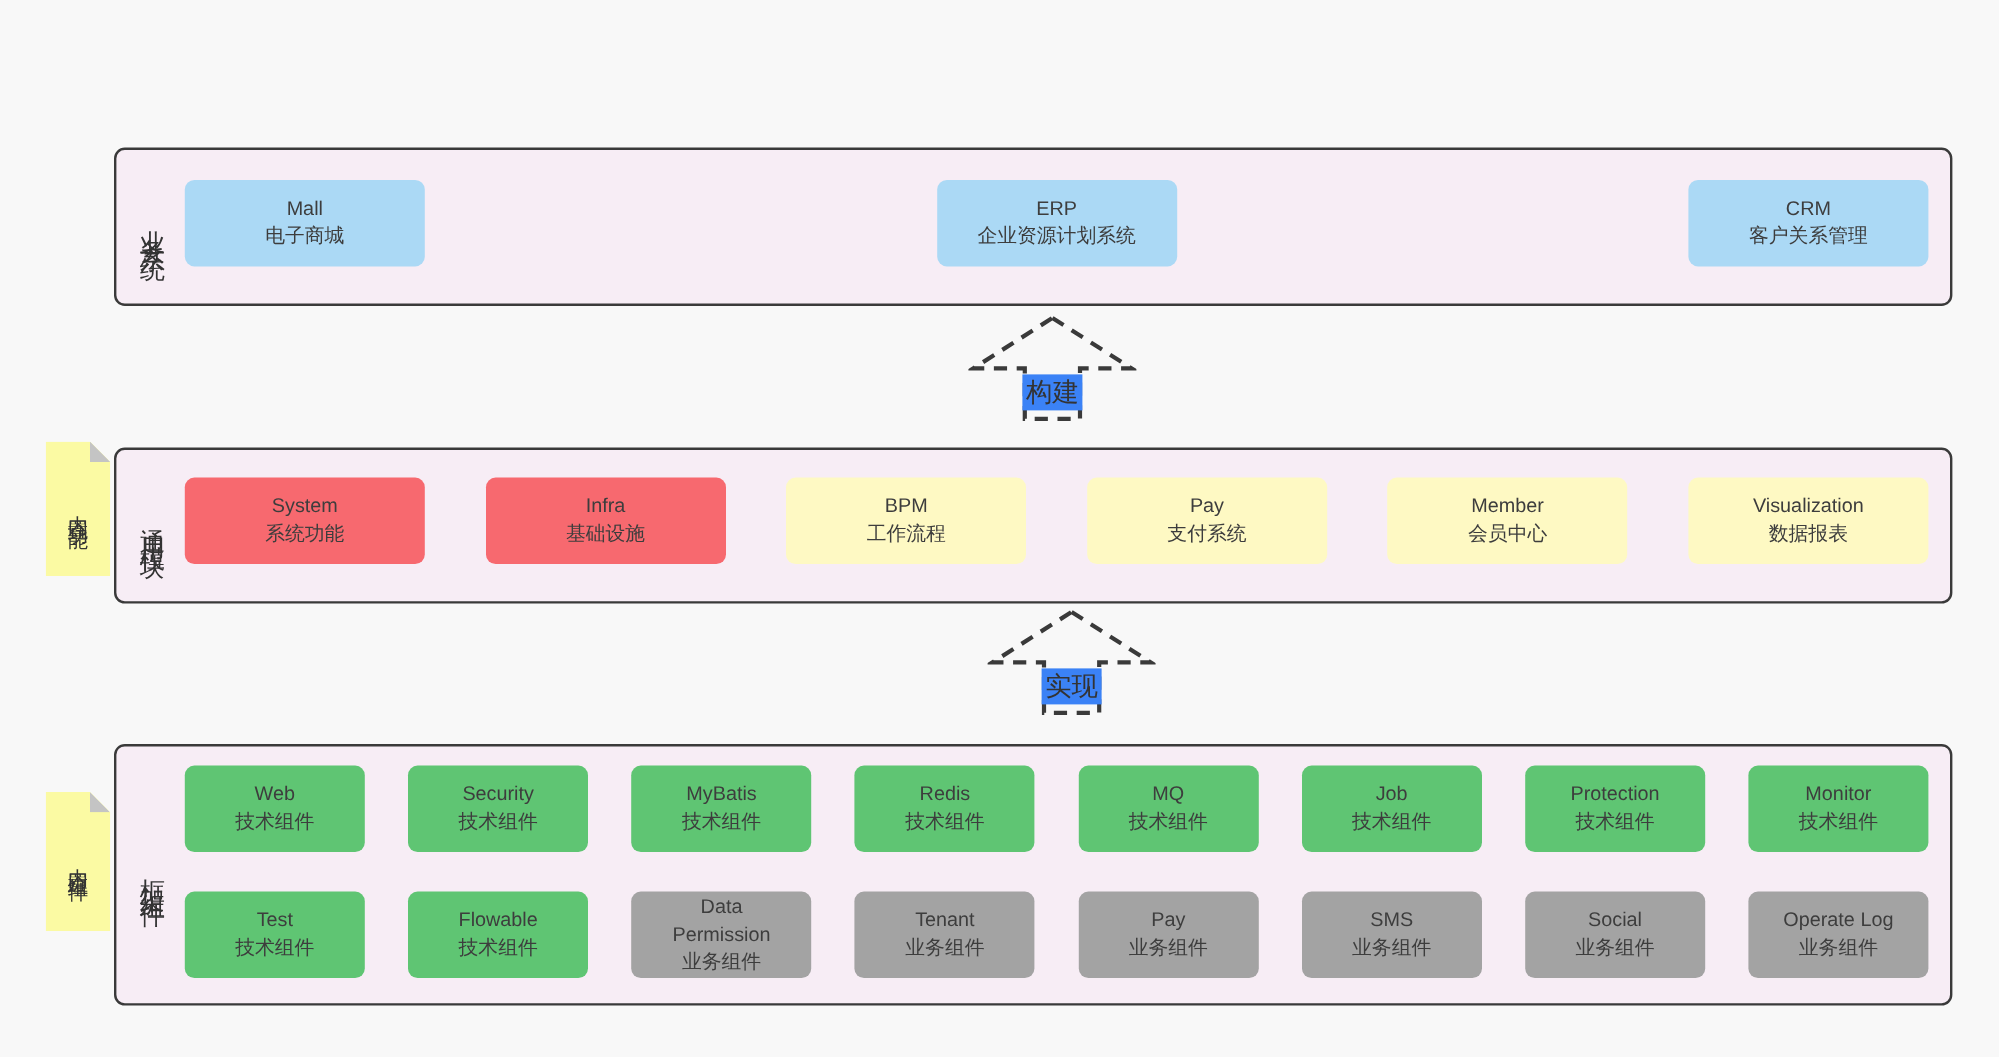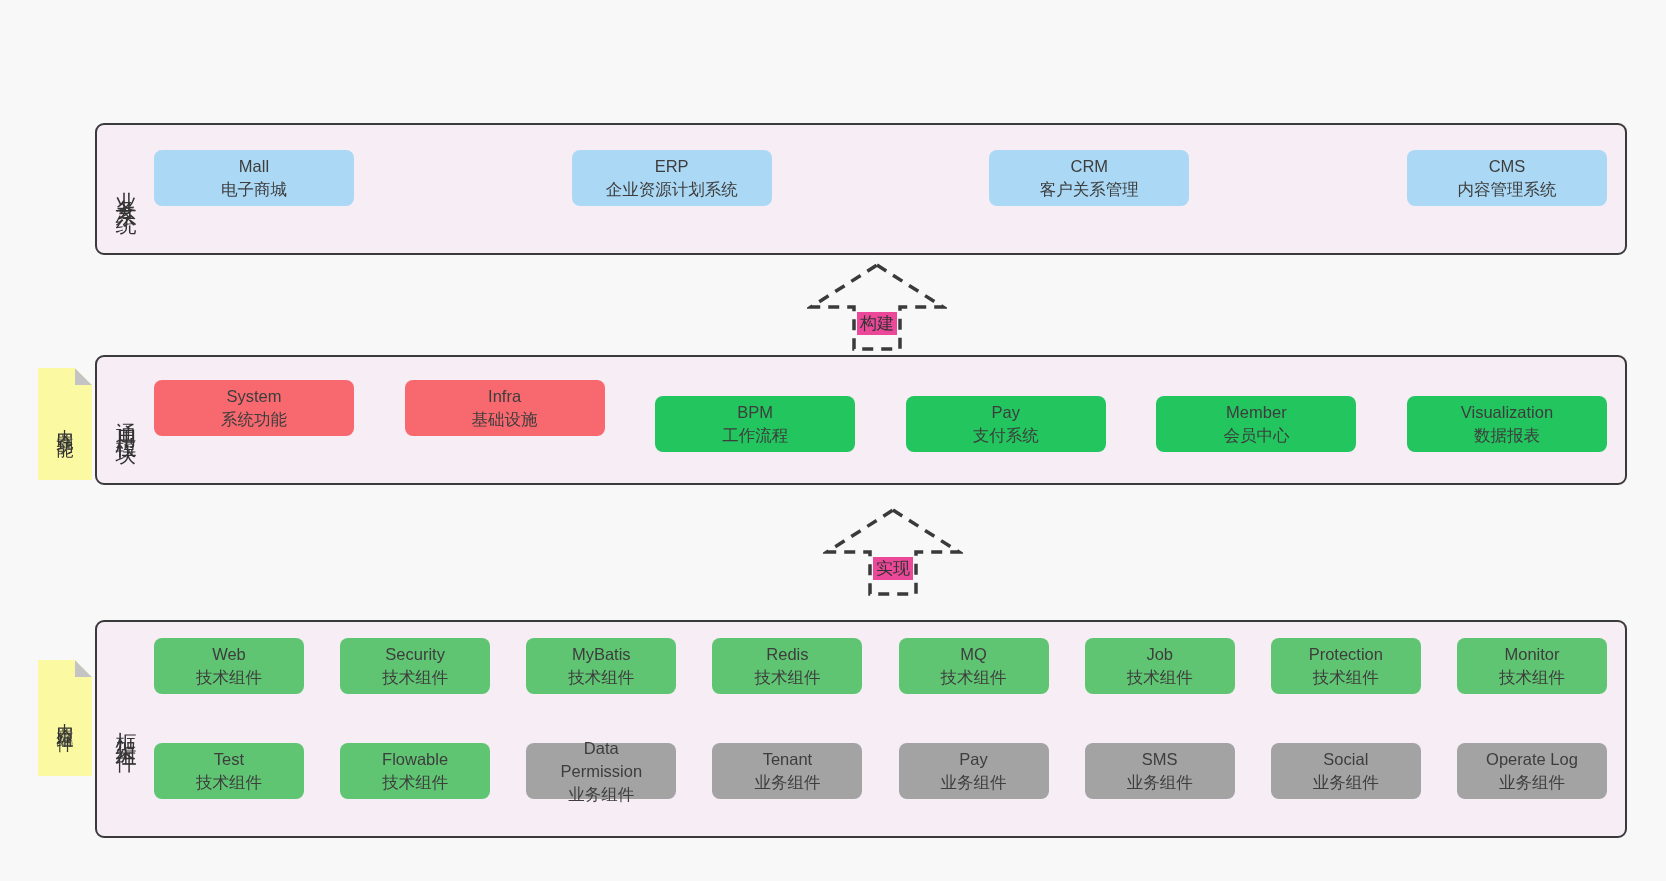--- a/index.html
+++ b/index.html
@@ -5,41 +5,41 @@
   html,body{margin:0;padding:0;}
   .canvas{
     position:relative;width:1666px;height:881px;background:#f8f8f8;
     font-family:"Liberation Sans","DejaVu Sans",sans-serif;color:#3d3d3d;overflow:hidden;
   }
   .layer{
     position:absolute;left:95px;width:1532px;box-sizing:border-box;
     background:#f7edf5;border:2px solid #3a3a3a;border-radius:9px;z-index:2;
   }
   .l1{top:123px;height:132px;}
-  .l2{top:355px;height:130px;}
+  .l2{top:373px;height:130px;}
   .l3{top:620px;height:218px;}
   .vlabel{
     position:absolute;left:15px;top:50%;transform:translateY(-50%);
     writing-mode:vertical-lr;text-orientation:upright;
     font-size:21px;letter-spacing:7px;color:#333;white-space:nowrap;
   }
   .row{position:absolute;left:57px;right:18px;display:flex;justify-content:space-between;}
   .l1 .row{top:25px;}
   .l2 .row{top:23px;}
   .l3 .row1{top:16px;}
   .l3 .row2{top:121px;}
   .box{
-    width:200px;height:56px;border-radius:8px;box-sizing:border-box;
+    width:200px;height:72px;border-radius:8px;box-sizing:border-box;
     display:flex;flex-direction:column;align-items:center;justify-content:center;
     text-align:center;font-size:16.5px;line-height:23px;padding:0 8px;
   }
   .l3 .box{width:150px;padding:0 24px;}
   .blue{background:#abd9f5;}
   .red{background:#f7696f;}
-  .pink{background:#22c55e;margin-top:16px;}
+  .pink{background:#fef9c3;}
   .green{background:#5fc573;}
   .lightgreen{background:#a3a3a3;}
   .sticky{
     position:absolute;width:54px;background:#fbfaa3;z-index:1;
     clip-path:polygon(0 0, calc(100% - 17px) 0, 100% 17px, 100% 100%, 0 100%);
   }
   .sticky::before{
     content:"";position:absolute;top:0;right:0;width:17px;height:17px;
     background:#c4c4c4;clip-path:polygon(0 0,100% 100%,0 100%);
   }
@@ -49,21 +49,21 @@
     position:absolute;left:50%;top:50%;transform:translate(-50%,-50%);
     writing-mode:vertical-lr;text-orientation:upright;
     font-size:17px;letter-spacing:4px;color:#333;white-space:nowrap;
   }
   .arrow{position:absolute;width:140px;height:92px;z-index:3;}
   .arrow svg{display:block;}
   .arrow1{left:807px;top:261px;}
   .arrow2{left:823px;top:506px;}
   .alabel{
     position:absolute;left:50%;top:51px;transform:translateX(-50%);
-    background:#ec4899;padding:0 3px;font-size:17px;color:#333;white-space:nowrap;
+    background:#3b82f6;padding:0 3px;font-size:22px;color:#333;white-space:nowrap;
   }
 </style>
 </head>
 <body>
 
 <div class="canvas">
 
   <section class="layer l1">
     <div class="vlabel">业务系统</div>
     <div class="row">
@@ -72,24 +72,20 @@
         <span>电子商城</span>
       </div>
       <div class="box blue">
         <span>ERP</span>
         <span>企业资源计划系统</span>
       </div>
       <div class="box blue">
         <span>CRM</span>
         <span>客户关系管理</span>
       </div>
-      <div class="box blue">
-        <span>CMS</span>
-        <span>内容管理系统</span>
-      </div>
     </div>
   </section>
 
   <div class="arrow arrow1">
     <svg width="140" height="92" viewBox="0 0 140 92">
       <polygon points="70,4 136,46 93,46 93,88 47,88 47,46 4,46" fill="none" stroke="#3a3a3a" stroke-width="3.5" stroke-dasharray="11 8"></polygon>
     </svg>
     <span class="alabel">构建</span>
   </div>
 

